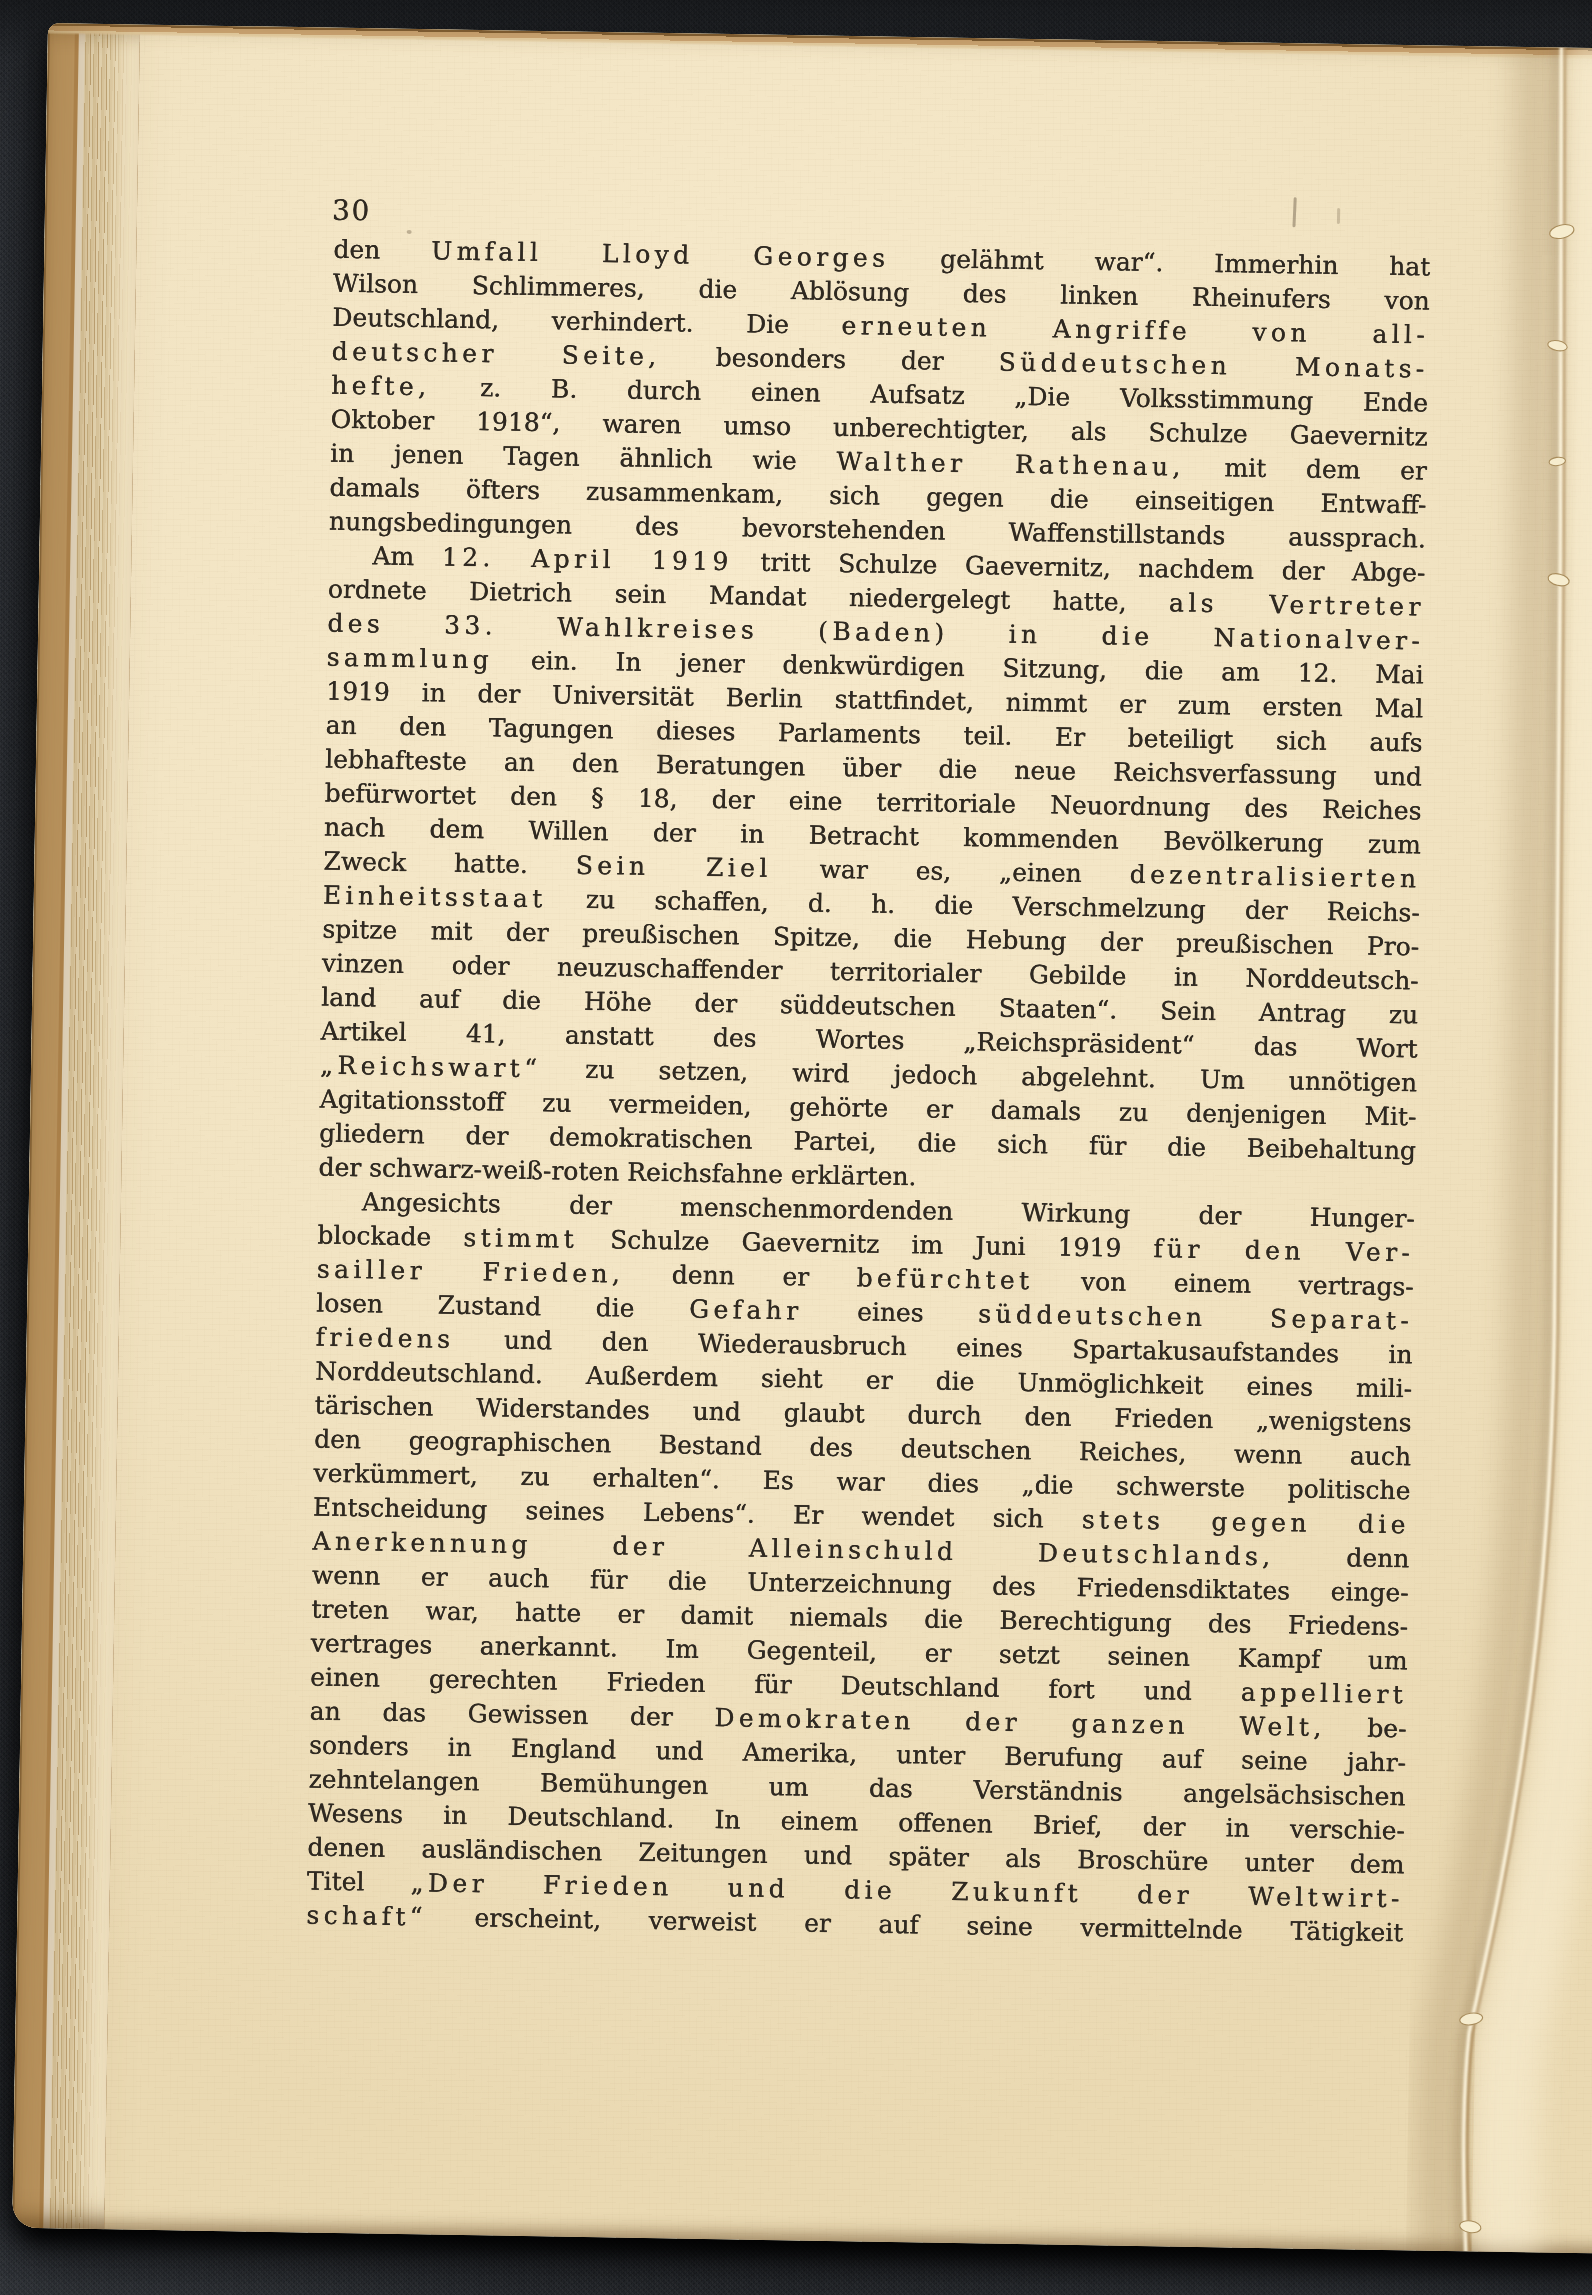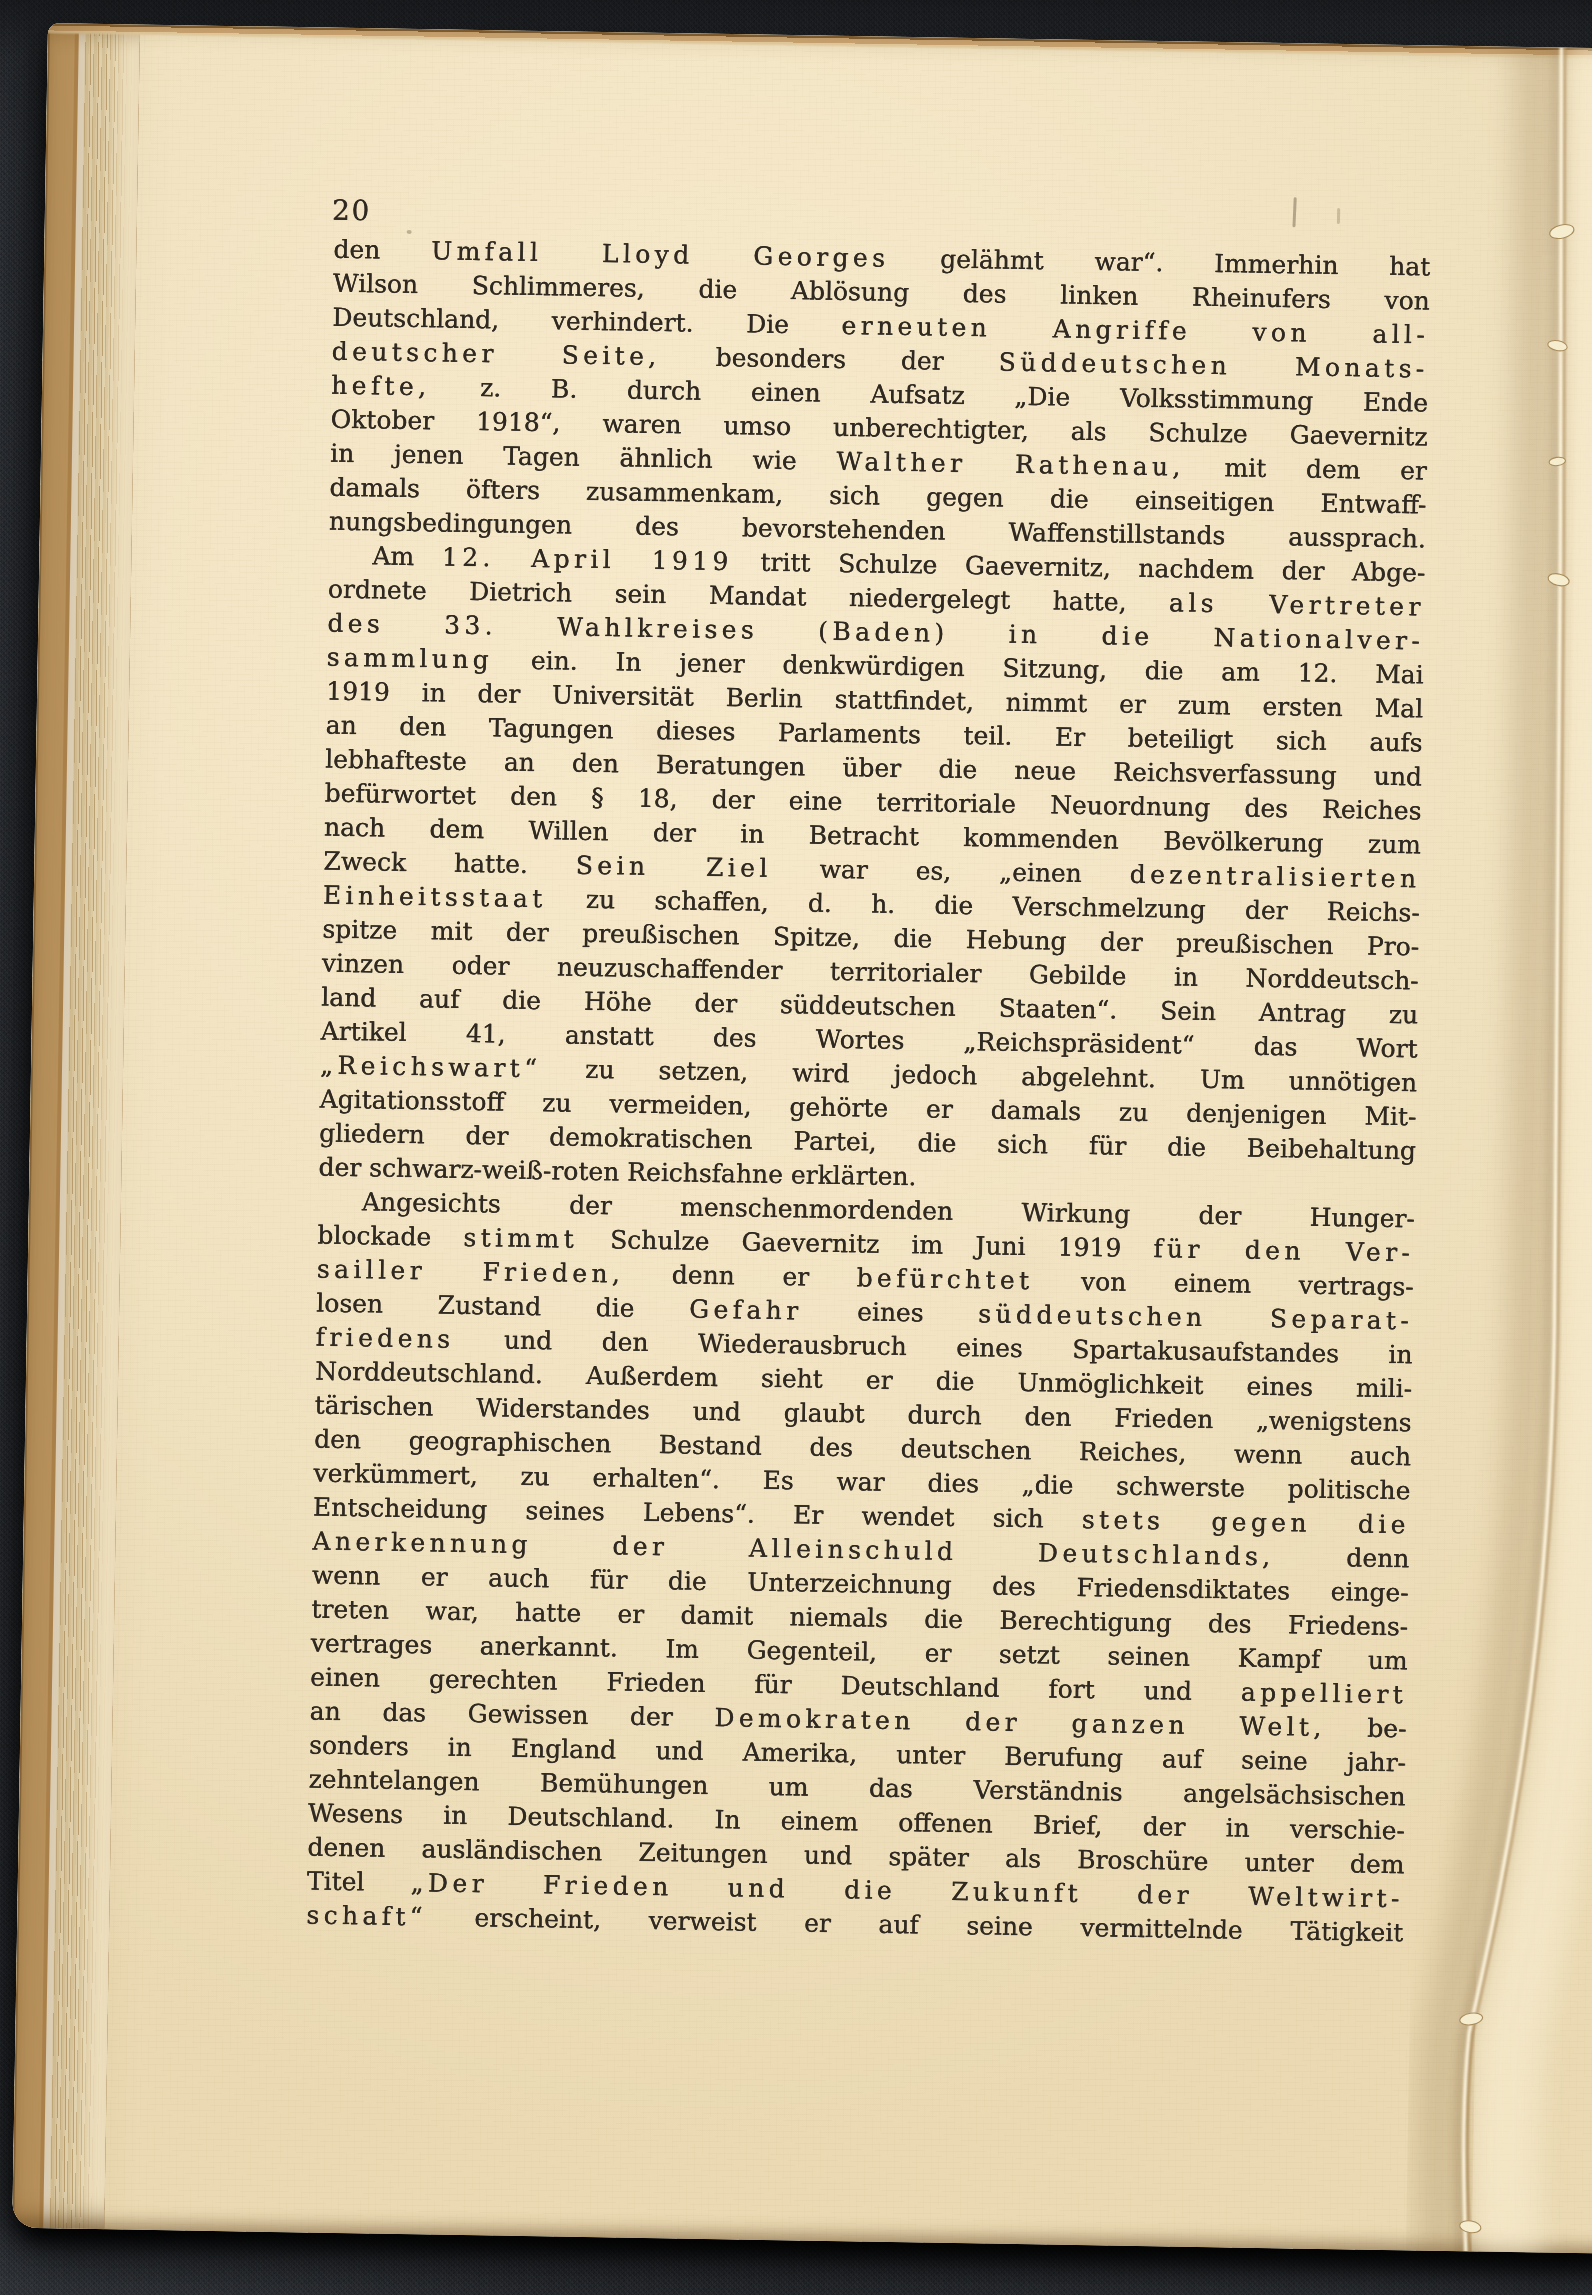--- a/index.html
+++ b/index.html
@@ -124,21 +124,21 @@
     <g fill="#f6ecce" stroke="#a88c5c" stroke-width="1.3">
       <ellipse cx="1847" cy="224" rx="15" ry="8" transform="rotate(-14 1847 224)"></ellipse>
       <ellipse cx="1844" cy="363" rx="12" ry="6" transform="rotate(10 1844 363)"></ellipse>
       <ellipse cx="1846" cy="504" rx="10" ry="5" transform="rotate(-8 1846 504)"></ellipse>
       <ellipse cx="1850" cy="648" rx="13" ry="7" transform="rotate(12 1850 648)"></ellipse>
       <ellipse cx="1772" cy="2402" rx="14" ry="7" transform="rotate(-10 1772 2402)"></ellipse>
       <ellipse cx="1775" cy="2655" rx="13" ry="7" transform="rotate(8 1775 2655)"></ellipse>
     </g>
   </svg>
 
-  <div class="pagenum">20</div>
+  <div class="pagenum">30</div>
 
   <div class="textblock">
       <div class="tl j"><span>den </span><span class="sp">Umfall Lloyd Georges</span><span> gelähmt war“. Immerhin hat</span></div>
       <div class="tl j"><span>Wilson Schlimmeres, die Ablösung des linken Rheinufers von</span></div>
       <div class="tl j"><span>Deutschland, verhindert. Die </span><span class="sp">erneuten Angriffe von all-</span></div>
       <div class="tl j"><span class="sp">deutscher Seite,</span><span> besonders der </span><span class="sp">Süddeutschen Monats-</span></div>
       <div class="tl j"><span class="sp">hefte,</span><span> z. B. durch einen Aufsatz „Die Volksstimmung Ende</span></div>
       <div class="tl j"><span>Oktober 1918“, waren umso unberechtigter, als Schulze Gaevernitz</span></div>
       <div class="tl j"><span>in jenen Tagen ähnlich wie </span><span class="sp">Walther Rathenau,</span><span> mit dem er</span></div>
       <div class="tl j"><span>damals öfters zusammenkam, sich gegen die einseitigen Entwaff-</span></div>

